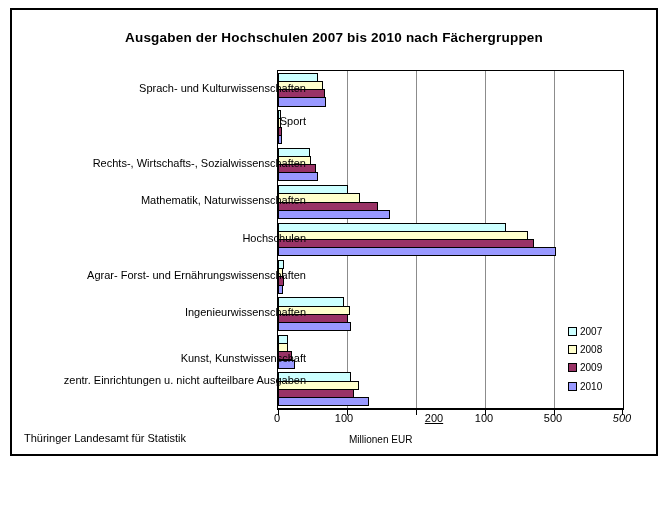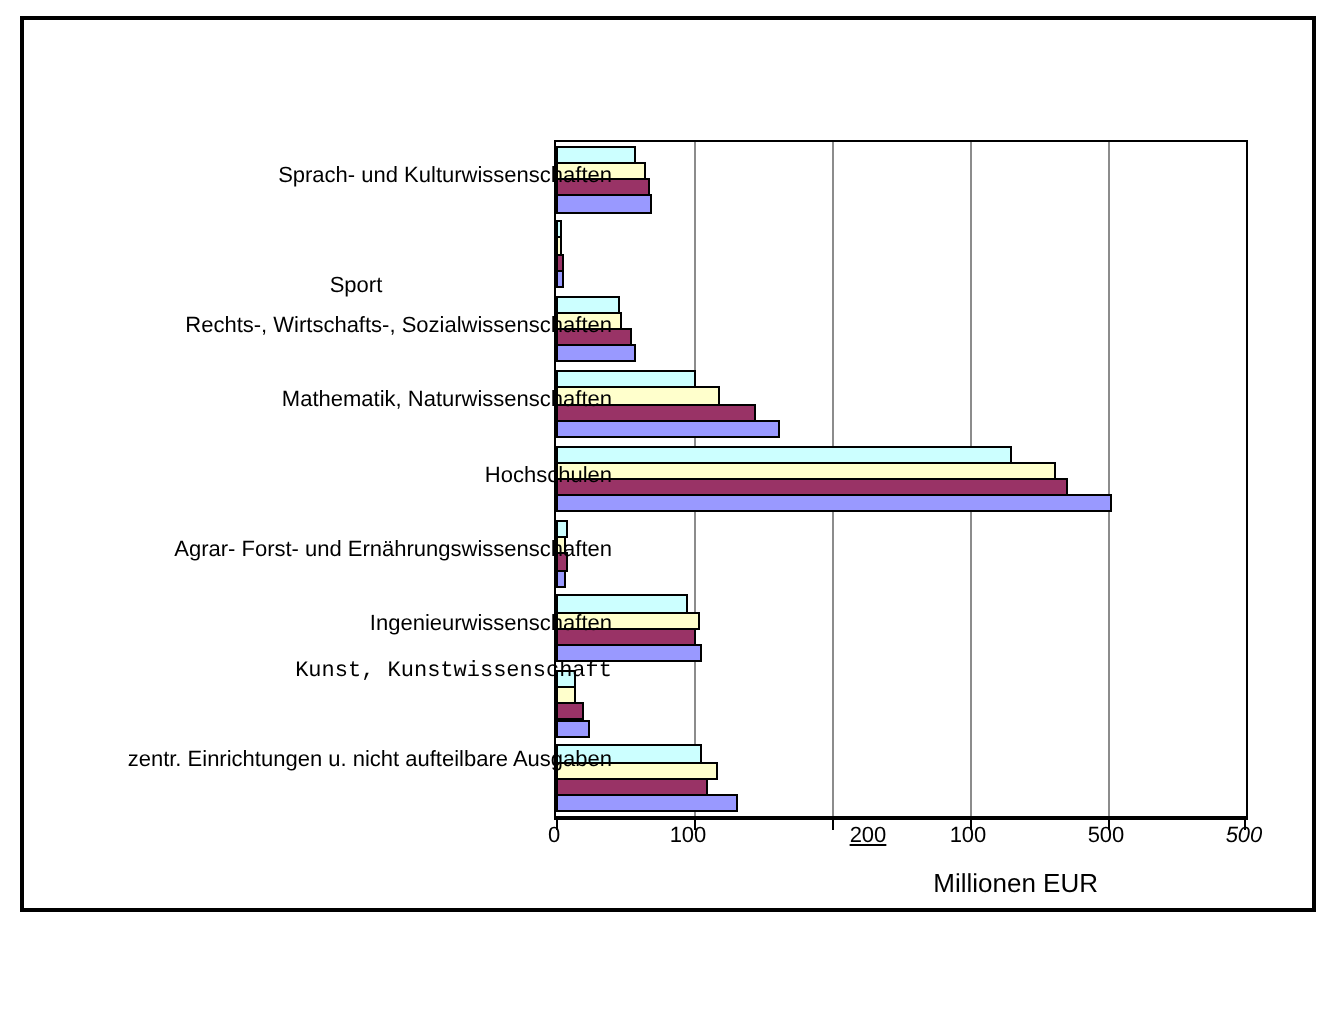--- a/index.html
+++ b/index.html
@@ -38,21 +38,21 @@
   .category-label {
     position: absolute; right: 350px; width: 256px;
     text-align: right; font-size: 11px; color: #000; white-space: nowrap;
   }
   .xtick-label {
     position: absolute; top: 402px; width: 40px; margin-left: -20px;
     text-align: center; font-size: 11px; color: #000;
   }
   .axis-title {
     position: absolute; left: 337px; top: 424px; width: 200px;
-    text-align: right; font-size: 13px; color: #000;
+    text-align: left; font-size: 10px; color: #000;
   }
   .source-note {
     position: absolute; left: 12px; top: 422px;
     font-size: 11px; color: #000;
   }
   .legend {
     position: absolute; left: 556px; top: 312px;
   }
   .legend-item {
     display: flex; align-items: center; height: 18.3px;
@@ -61,20 +61,21 @@
     width: 7px; height: 7px; border: 1px solid #000; margin-right: 3px;
     flex: 0 0 auto;
   }
   .legend-label { font-size: 10px; color: #000; }
 </style>
 </head>
 <body>
 
 <div class="chart-frame">
 
+  <div class="chart-title">Ausgaben der Hochschulen 2007 bis 2010 nach Fächergruppen</div>
 
   <div class="plot-area">
       <div class="tick-mark" style="left: 0px;"></div>
       <div class="gridline" style="left: 69px;"></div>
       <div class="tick-mark" style="left: 69px;"></div>
       <div class="gridline" style="left: 138px;"></div>
       <div class="tick-mark" style="left: 138px;"></div>
       <div class="gridline" style="left: 207px;"></div>
       <div class="tick-mark" style="left: 207px;"></div>
       <div class="gridline" style="left: 276px;"></div>
@@ -113,34 +114,53 @@
       <div class="bar" title="Kunst, Kunstwissenschaft 2009: 20" style="top: 280.311px; width: 13.8px; background: rgb(153, 51, 102);"></div>
       <div class="bar" title="Kunst, Kunstwissenschaft 2010: 24" style="top: 288.511px; width: 16.56px; background: rgb(153, 153, 255);"></div>
       <div class="bar" title="zentr. Einrichtungen u. nicht aufteilbare Ausgaben 2007: 106" style="top: 301.356px; width: 73.14px; background: rgb(204, 255, 255);"></div>
       <div class="bar" title="zentr. Einrichtungen u. nicht aufteilbare Ausgaben 2008: 117" style="top: 309.556px; width: 80.73px; background: rgb(255, 255, 204);"></div>
       <div class="bar" title="zentr. Einrichtungen u. nicht aufteilbare Ausgaben 2009: 110" style="top: 317.756px; width: 75.9px; background: rgb(153, 51, 102);"></div>
       <div class="bar" title="zentr. Einrichtungen u. nicht aufteilbare Ausgaben 2010: 132" style="top: 325.956px; width: 91.08px; background: rgb(153, 153, 255);"></div>
     </div>
 
   <div id="cat-axis">
       <div class="category-label" style="top: 71.7222px;">Sprach- und Kulturwissenschaften</div>
-      <div class="category-label" style="top: 127px; text-align: center;">Sport</div>
+      <div class="category-label" style="top: 105px;">Sport</div>
       <div class="category-label" style="top: 146.611px;">Rechts-, Wirtschafts-, Sozialwissenschaften</div>
       <div class="category-label" style="top: 184.056px;">Mathematik, Naturwissenschaften</div>
       <div class="category-label" style="top: 221.5px;">Hochschulen</div>
       <div class="category-label" style="top: 258.944px; text-align: right;">Agrar- Forst- und Ernährungswissenschaften</div>
       <div class="category-label" style="top: 296.389px;">Ingenieurwissenschaften</div>
-      <div class="category-label" style="top: 320px; font-family: Liberation Mono, monospace;">Kunst, Kunstwissenschaft</div>
+      <div class="category-label" style="top: 342px;">Kunst, Kunstwissenschaft</div>
       <div class="category-label" style="top: 364px;">zentr. Einrichtungen u. nicht aufteilbare Ausgaben</div>
     </div>
   <div id="x-axis">
       <div class="xtick-label" style="left: 265px;">0</div>
       <div class="xtick-label" style="left: 332px;">100</div>
       <div class="xtick-label" style="left: 422px; text-decoration: underline;">200</div>
       <div class="xtick-label" style="left: 472px;">100</div>
       <div class="xtick-label" style="left: 541px;">500</div>
       <div class="xtick-label" style="left: 610px; font-style: italic;">500</div>
     </div>
 
+  <div class="legend" id="legend">
+      <div class="legend-item">
+        <div class="legend-swatch" style="background: rgb(204, 255, 255);"></div>
+        <div class="legend-label">2007</div>
+      </div>
+      <div class="legend-item">
+        <div class="legend-swatch" style="background: rgb(255, 255, 204);"></div>
+        <div class="legend-label">2008</div>
+      </div>
+      <div class="legend-item">
+        <div class="legend-swatch" style="background: rgb(153, 51, 102);"></div>
+        <div class="legend-label">2009</div>
+      </div>
+      <div class="legend-item">
+        <div class="legend-swatch" style="background: rgb(153, 153, 255);"></div>
+        <div class="legend-label">2010</div>
+      </div>
+    </div>
 
   <div class="axis-title">Millionen EUR</div>
 
+  <div class="source-note">Thüringer Landesamt für Statistik</div>
 </div>
 
 </body></html>

